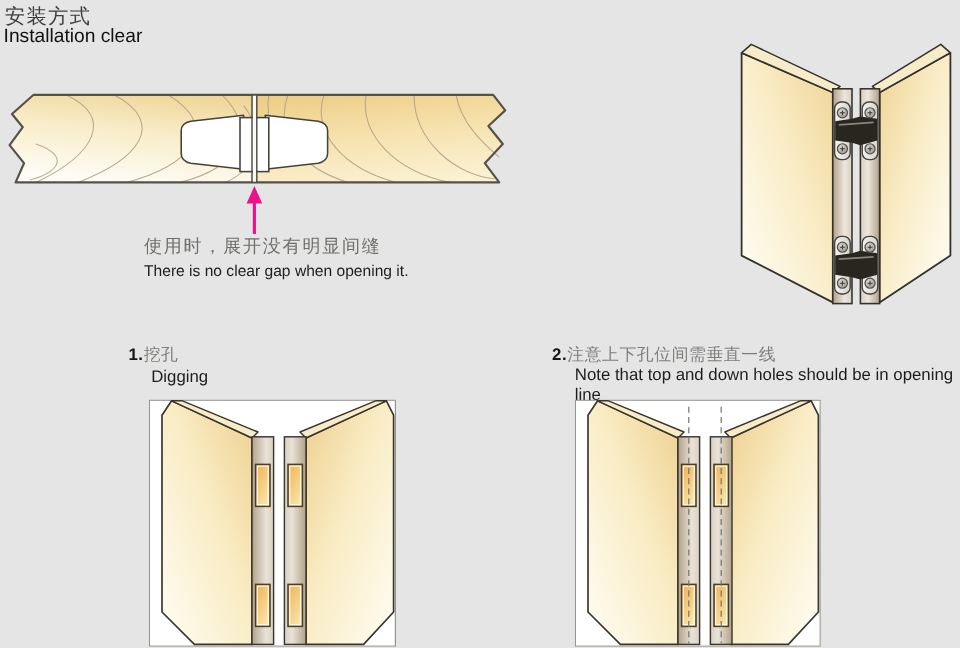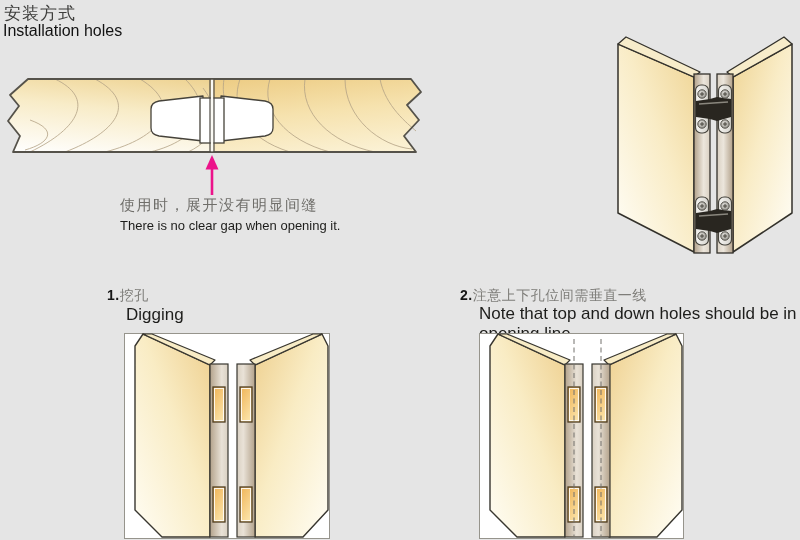--- a/index.html
+++ b/index.html
@@ -5,30 +5,30 @@
   html,body{margin:0;padding:0;background:#ffffff;}
   .canvas{position:relative;width:800px;height:540px;background:#e5e5e5;overflow:hidden;
           font-family:"Liberation Sans", sans-serif;}
   .abs{position:absolute;}
   .title-zh{left:4px;top:2px;font-size:17px;color:#3e3e3c;letter-spacing:1px;}
   .title-en{left:3px;top:22px;font-size:16px;color:#121212;}
   .note-zh{left:120px;top:196px;font-size:15px;color:#6f6e6a;letter-spacing:1.5px;}
   .note-en{left:120px;top:218px;font-size:13px;color:#1d1d1b;}
   .step{font-size:14px;color:#7e7d79;letter-spacing:0.5px;}
   .step .num{color:#161616;font-weight:bold;}
-  .step-en{font-size:17px;color:#1d1d1b;}
+  .step-en{font-size:14px;color:#1d1d1b;}
   svg{display:block;}
 </style>
 </head>
 <body>
 
 <div class="canvas">
 
   <div class="abs title-zh">安装方式</div>
-  <div class="abs title-en">Installation holes</div>
+  <div class="abs title-en">Installation clear</div>
 
   <svg class="abs" style="left:0;top:58px" width="430" height="155" viewBox="0 0 430 155">
     <defs>
       <linearGradient id="fbL" x1="0" y1="1" x2="0.58" y2="0">
         <stop offset="0" stop-color="#ffffff"></stop>
           <stop offset="0.55" stop-color="#f8ecc8"></stop>
           <stop offset="1" stop-color="#edd08c"></stop>
       </linearGradient>
       <linearGradient id="fbR" x1="0.42" y1="0" x2="1" y2="0.95">
         <stop offset="0" stop-color="#ecca80"></stop>

